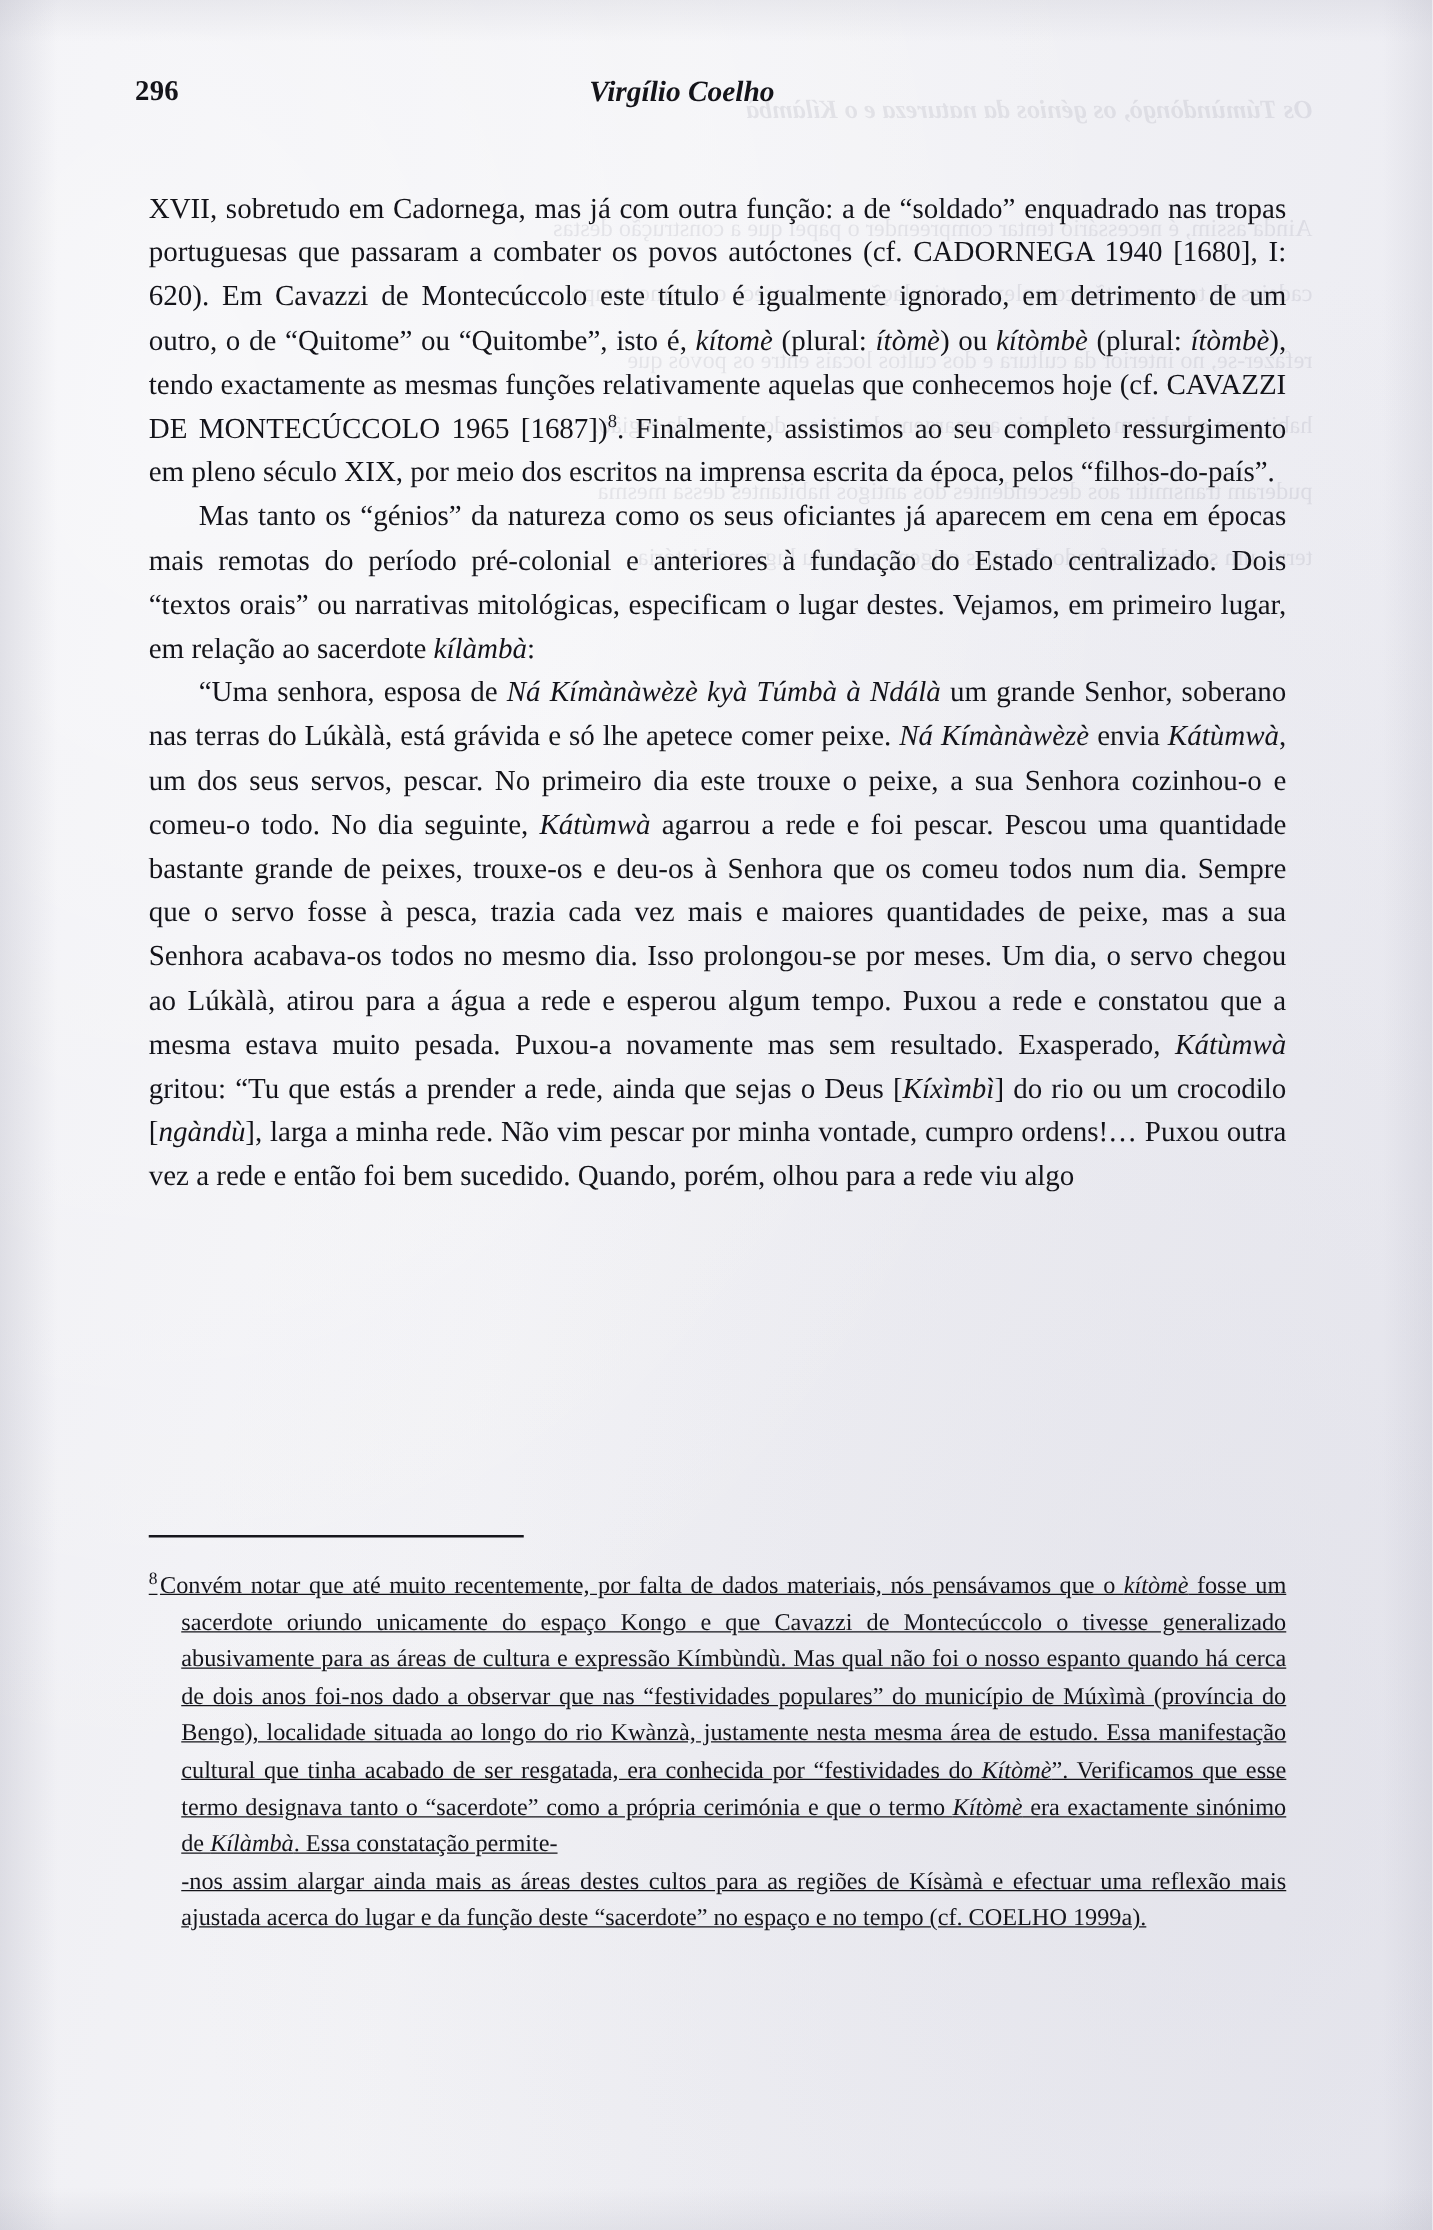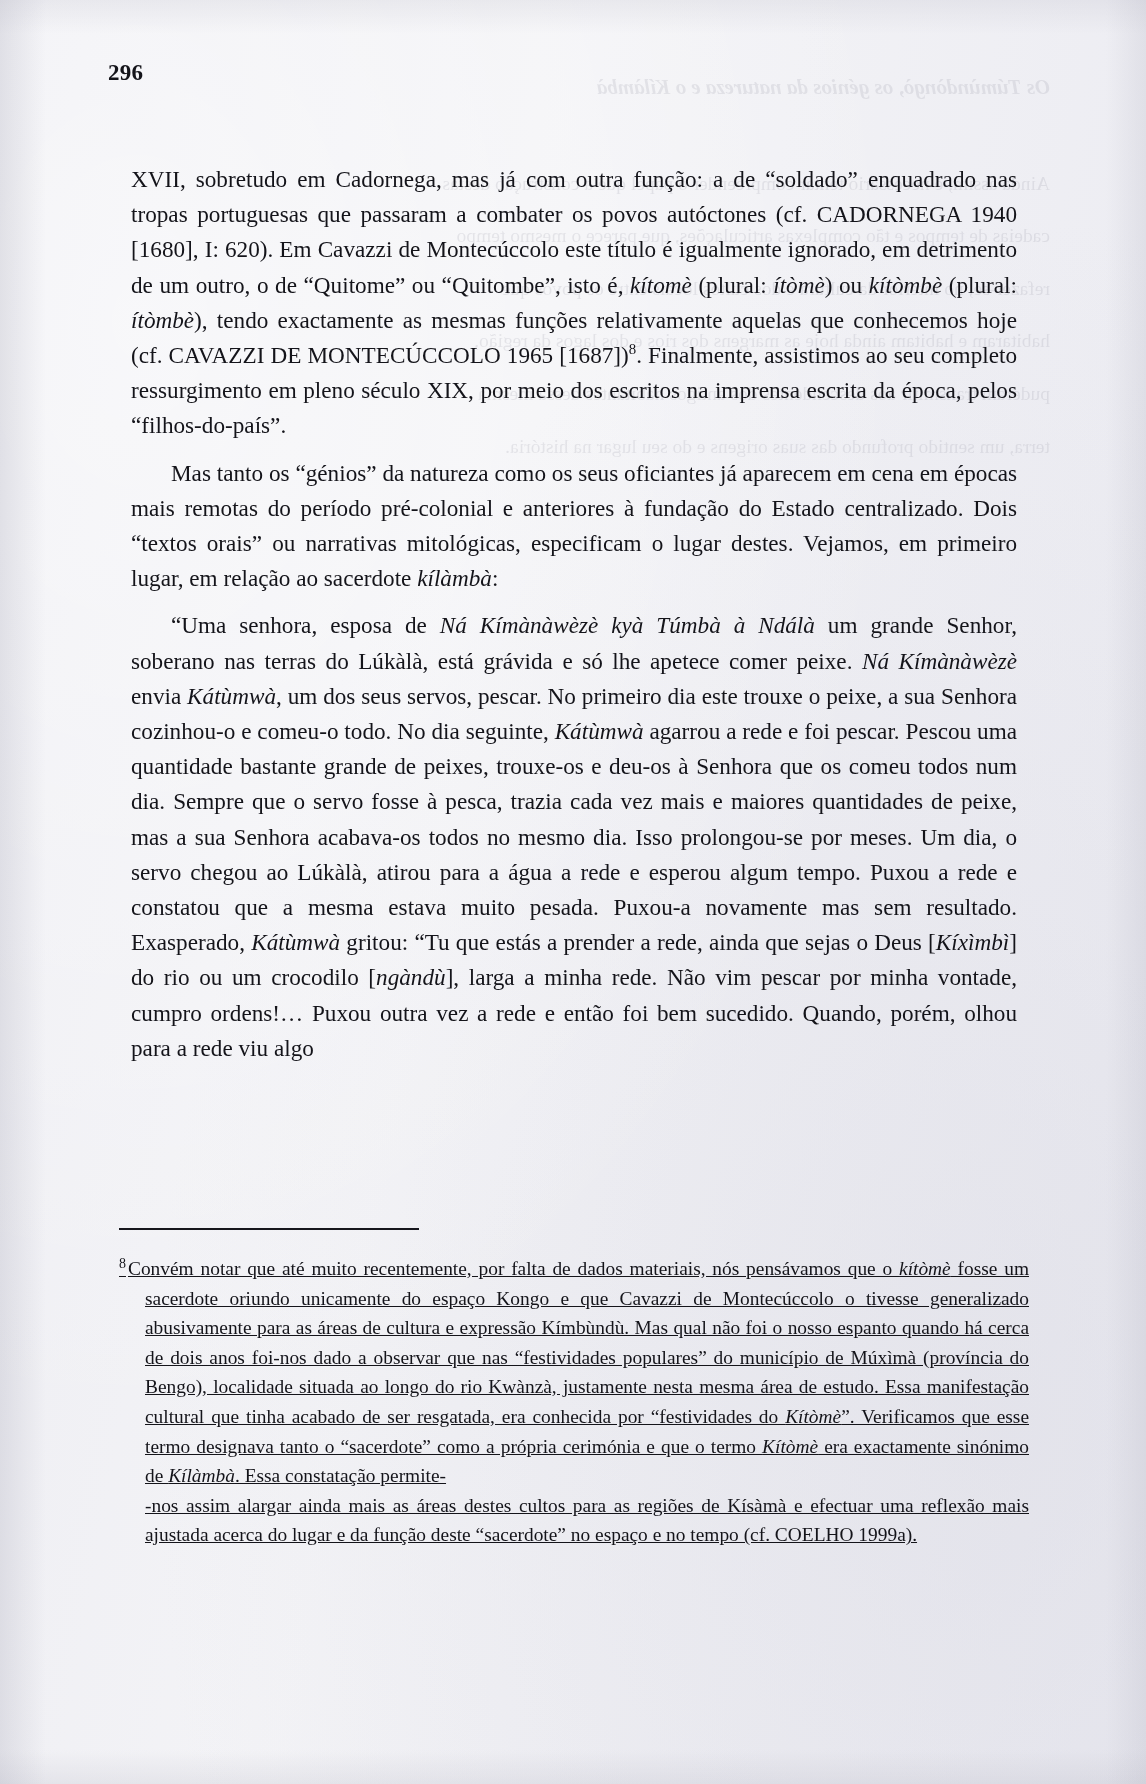--- a/index.html
+++ b/index.html
@@ -102,21 +102,21 @@
   }
 
   
   .body-block {
     position: absolute;
     top: 150px;
     left: 119px;
     width: 910px;
   }
   .body-block p {
-    margin: 12px;
+    margin: 0;
     font-size: 23.2px;
     line-height: 35.2px;
     text-align: justify;
     text-justify: inter-word;
     hyphens: none;
   }
   .indent { text-indent: 40px; }
   .quote-indent { text-indent: 40px; }
   i, .it { font-style: italic; }
   sup {
@@ -172,20 +172,21 @@
   <p>puderam transmitir aos descendentes dos antigos habitantes dessa mesma</p>
   <p>terra, um sentido profundo das suas origens e do seu lugar na história.</p>
 </div>
 
 <div class="edge-shade"></div>
 
 <div class="page">
 
   <div class="running-head">
     <span class="folio">296</span>
+    <span class="head-title">Virgílio Coelho</span>
   </div>
 
   <div class="body-block">
 
     <p><span>XVII, sobretudo em Cadornega, mas já com outra função: a de “soldado” enquadrado nas tropas portuguesas que passaram a combater os povos autóctones (cf. CADORNEGA 1940 [1680], I: 620). Em Cavazzi de Montecúccolo este título é igualmente ignorado, em detrimento de um outro, o de “Quitome” ou “Quitombe”, isto é, </span><i>kítomè</i><span> (plural: </span><i>ítòmè</i><span>) ou </span><i>kítòmbè</i><span> (plural: </span><i>ítòmbè</i><span>), tendo exactamente as mesmas funções relativamente aquelas que conhecemos hoje (cf. CAVAZZI DE MONTECÚCCOLO 1965 [1687])</span><sup>8</sup><span>. Finalmente, assistimos ao seu completo ressurgimento em pleno século XIX, por meio dos escritos na imprensa escrita da época, pelos “filhos-do-país”.</span></p>
 
     <p class="indent"><span>Mas tanto os “génios” da natureza como os seus oficiantes já aparecem em cena em épocas mais remotas do período pré-colonial e anteriores à fundação do Estado centralizado. Dois “textos orais” ou narrativas mitológicas, especificam o lugar destes. Vejamos, em primeiro lugar, em relação ao sacerdote </span><i>kílàmbà</i><span>:</span></p>
 
     <p class="quote-indent"><span>“Uma senhora, esposa de </span><i>Ná Kímànàwèzè kyà Túmbà à Ndálà</i><span> um grande Senhor, soberano nas terras do Lúkàlà, está grávida e só lhe apetece comer peixe. </span><i>Ná Kímànàwèzè</i><span> envia </span><i>Kátùmwà</i><span>, um dos seus servos, pescar. No primeiro dia este trouxe o peixe, a sua Senhora cozinhou-o e comeu-o todo. No dia seguinte, </span><i>Kátùmwà</i><span> agarrou a rede e foi pescar. Pescou uma quantidade bastante grande de peixes, trouxe-os e deu-os à Senhora que os comeu todos num dia. Sempre que o servo fosse à pesca, trazia cada vez mais e maiores quantidades de peixe, mas a sua Senhora acabava-os todos no mesmo dia. Isso prolongou-se por meses. Um dia, o servo chegou ao Lúkàlà, atirou para a água a rede e esperou algum tempo. Puxou a rede e constatou que a mesma estava muito pesada. Puxou-a novamente mas sem resultado. Exasperado, </span><i>Kátùmwà</i><span> gritou: “Tu que estás a prender a rede, ainda que sejas o Deus [</span><i>Kíxìmbì</i><span>] do rio ou um crocodilo [</span><i>ngàndù</i><span>], larga a minha rede. Não vim pescar por minha vontade, cumpro ordens!… Puxou outra vez a rede e então foi bem sucedido. Quando, porém, olhou para a rede viu algo</span></p>
 

